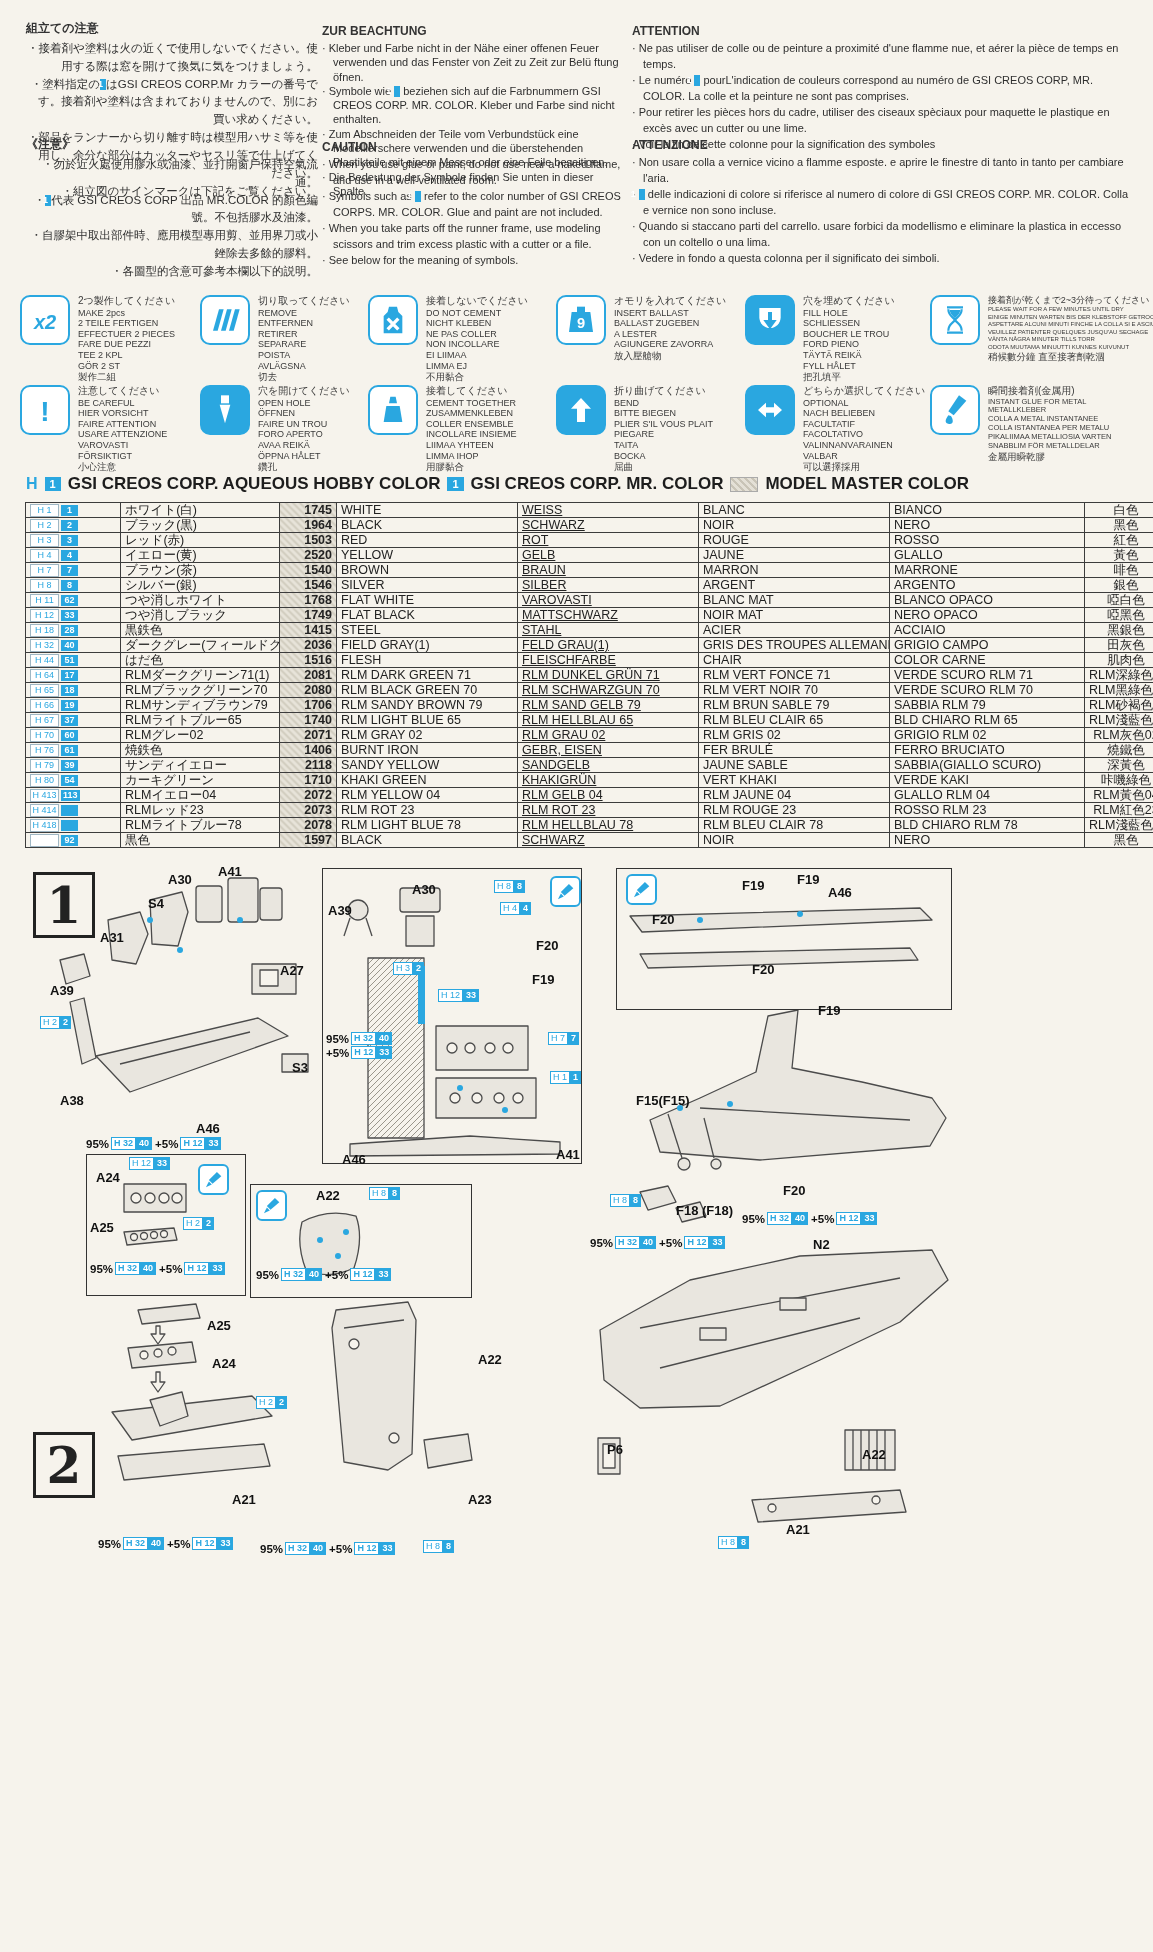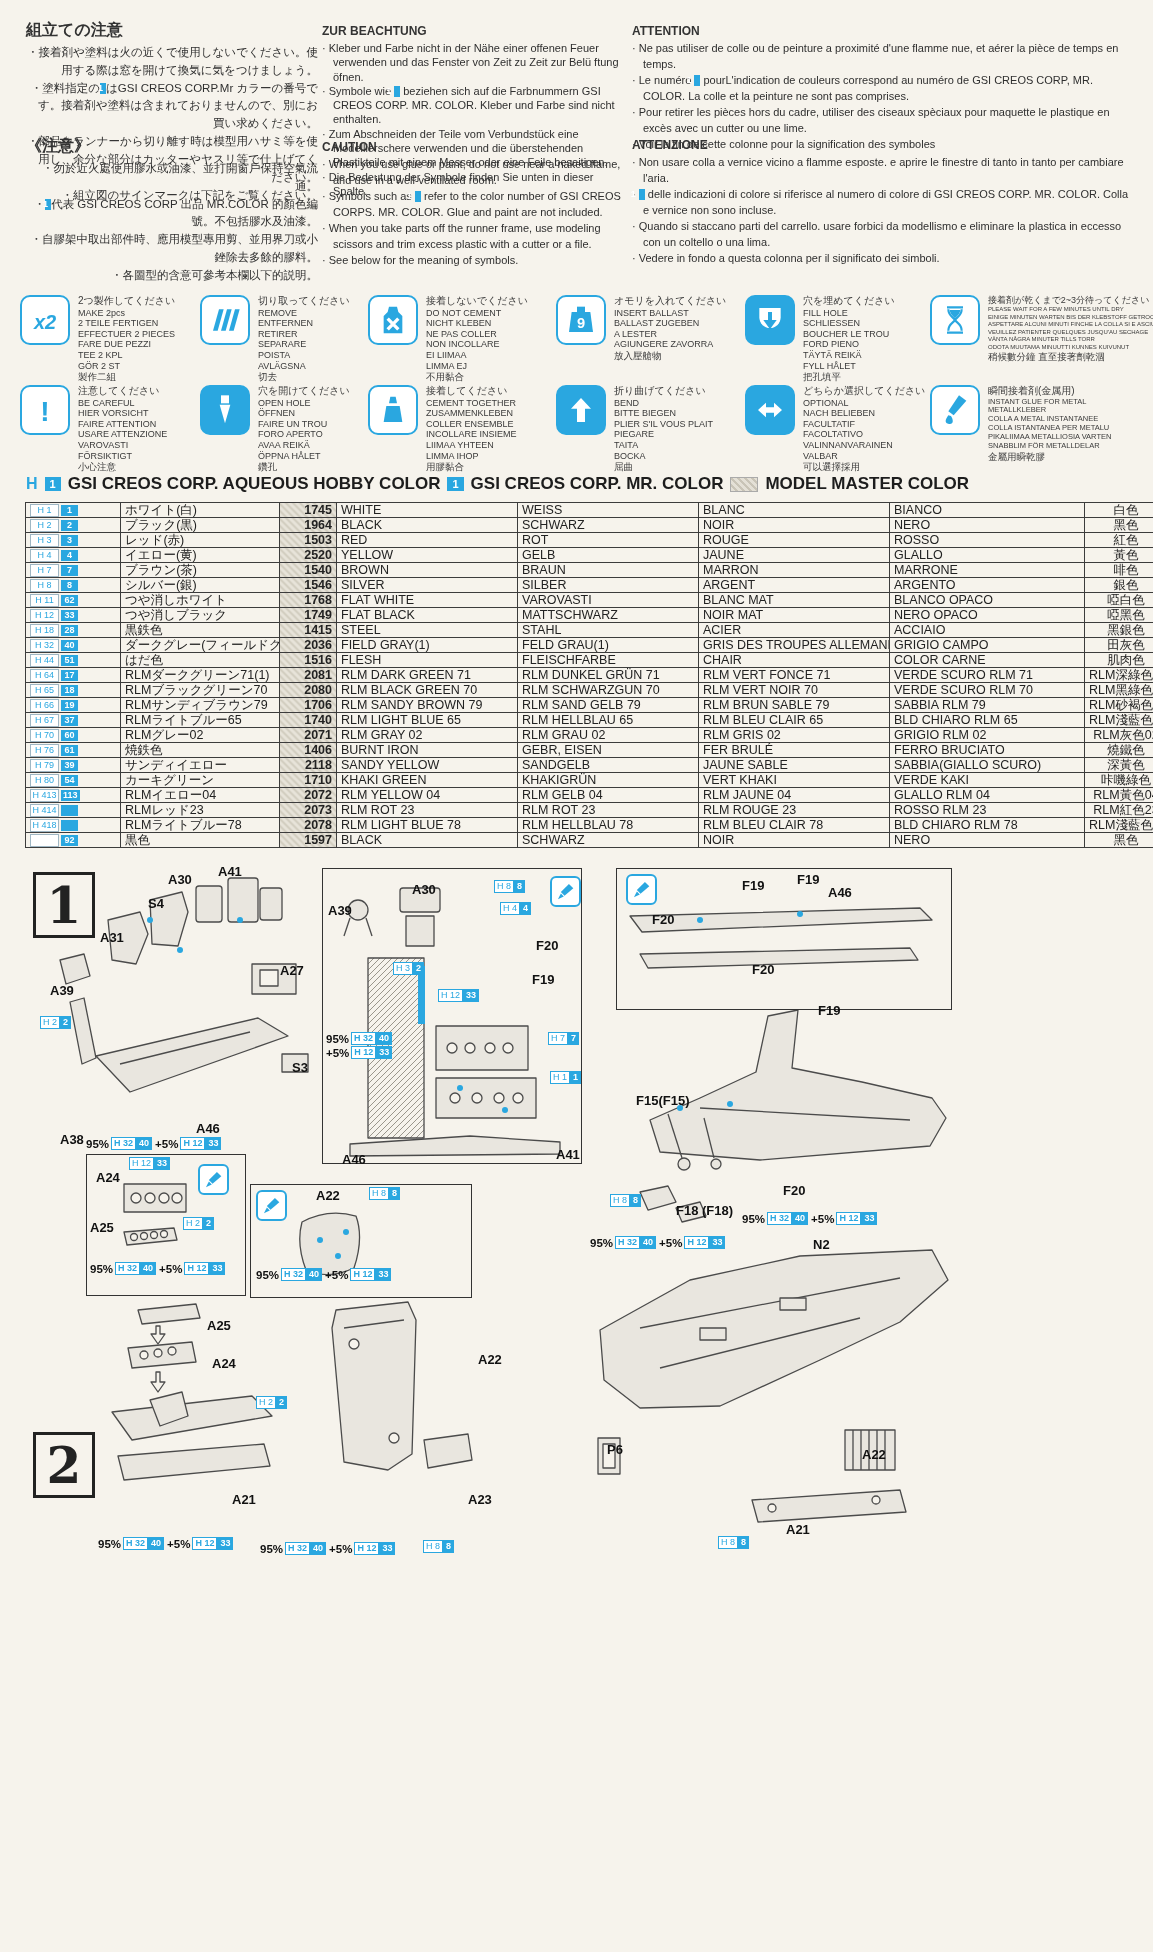--- a/index.html
+++ b/index.html
@@ -1,21 +1,21 @@
 <!DOCTYPE html>
 <html><head>
 <meta charset="utf-8">
 <style>
   html,body{margin:0;padding:0;background:#d8d4ca;}
   .page{position:relative;width:1153px;height:1952px;margin:0 auto;background:#f6f3ec;
         font-family:"Liberation Sans","DejaVu Sans",sans-serif;color:#2f2f2f;overflow:hidden;}
   
   .warn{position:absolute;}
   .w-title{font-weight:bold;font-size:12px;margin-bottom:3px;color:#333;}
-  #warn-ja .w-title,#warn-zh .w-title{font-size:16px;}
+  #warn-ja .w-title,#warn-zh .w-title{font-size:12px;}
   .w-item{font-size:11px;line-height:1.45;padding-left:11px;text-indent:-11px;}
   #warn-ja .w-item,#warn-zh .w-item{font-size:11.5px;line-height:1.55;text-align:right;}
   #warn-de .w-item{line-height:1.3;}
   .mini-num{display:inline-block;background:#2aa7e0;color:#fff;font-size:9px;font-weight:bold;
             padding:0 3px;line-height:11px;vertical-align:1px;}
   
   .sym-item{position:absolute;display:flex;gap:8px;align-items:flex-start;}
   .sym-icon{width:46px;height:46px;border:2.5px solid #2aa7e0;border-radius:10px;background:#fff;
             flex:0 0 auto;display:flex;align-items:center;justify-content:center;}
   .sym-icon.solid{background:#2aa7e0;}
@@ -33,21 +33,21 @@
   .hdr-h{color:#2aa7e0;font-size:16px;font-weight:bold;}
   .hdr-num{background:#2aa7e0;color:#fff;font-size:11px;font-weight:bold;padding:1px 5px;}
   .hdr-hatch{display:inline-block;width:26px;height:13px;
              background:repeating-linear-gradient(45deg,#e4e0d6 0 3px,#c9c4b7 3px 5px);
              border:1px solid #aaa;}
   #color-table{position:absolute;left:25px;top:502px;width:1106px;border-collapse:collapse;
                table-layout:fixed;}
   #color-table td{border:1px solid #3c3c3c;padding:0 4px;height:14px;font-size:12.5px;
                   line-height:1.02;overflow:hidden;white-space:nowrap;color:#222;}
   td.c-code{width:86px;}  td.c-ja{width:150px;font-size:12px;}
-  td.c-mm{width:48px;}    td.c-en{width:172px;} td.c-de{width:172px;}
+  td.c-mm{width:48px;}    td.c-en{width:172px;} td.c-de{width:172px;text-decoration:underline;}
   td.c-fr{width:182px;}   td.c-it{width:186px;} td.c-zh{width:74px;text-align:center;font-size:13px;}
   td.sm{font-size:10px;white-space:normal;line-height:1;}
   td.mm{background:repeating-linear-gradient(45deg,#e7e3d9 0 3px,#d2cdc0 3px 5px);
         font-weight:bold;font-size:13.5px;text-align:right;}
   .tcode{display:flex;align-items:center;gap:2px;}
   .th{border:1px solid #9fb7c4;color:#2aa7e0;background:#fff;font-size:9px;min-width:25px;
       text-align:center;padding:0 1px;line-height:11px;}
   .tn{background:#2aa7e0;color:#fff;font-weight:bold;font-size:9px;min-width:13px;
       text-align:center;padding:0 2px;line-height:11px;}
   
@@ -817,21 +817,21 @@
       <div class="sub-box" style="left: 86px; top: 296px; width: 158px; height: 140px;"></div>
       <div class="sub-box" style="left: 250px; top: 326px; width: 220px; height: 112px;"></div>
       <div class="step-num" style="left: 33px; top: 14px;">1</div>
       <div class="step-num" style="left: 33px; top: 574px;">2</div>
       <div class="p-label" style="left: 168px; top: 14px;">A30</div>
       <div class="p-label" style="left: 218px; top: 6px;">A41</div>
       <div class="p-label" style="left: 148px; top: 38px;">S4</div>
       <div class="p-label" style="left: 100px; top: 72px;">A31</div>
       <div class="p-label" style="left: 50px; top: 125px;">A39</div>
       <div class="p-label" style="left: 280px; top: 105px;">A27</div>
-      <div class="p-label" style="left: 60px; top: 235px; margin-top: 39px;">A38</div>
+      <div class="p-label" style="left: 60px; top: 235px;">A38</div>
       <div class="p-label" style="left: 196px; top: 263px;">A46</div>
       <div class="p-label" style="left: 292px; top: 202px;">S3</div>
       <div class="p-label" style="left: 328px; top: 45px;">A39</div>
       <div class="p-label" style="left: 412px; top: 24px;">A30</div>
       <div class="p-label" style="left: 536px; top: 80px;">F20</div>
       <div class="p-label" style="left: 532px; top: 114px;">F19</div>
       <div class="p-label" style="left: 342px; top: 294px;">A46</div>
       <div class="p-label" style="left: 556px; top: 289px;">A41</div>
       <div class="p-label" style="left: 742px; top: 20px;">F19</div>
       <div class="p-label" style="left: 797px; top: 14px;">F19</div>

